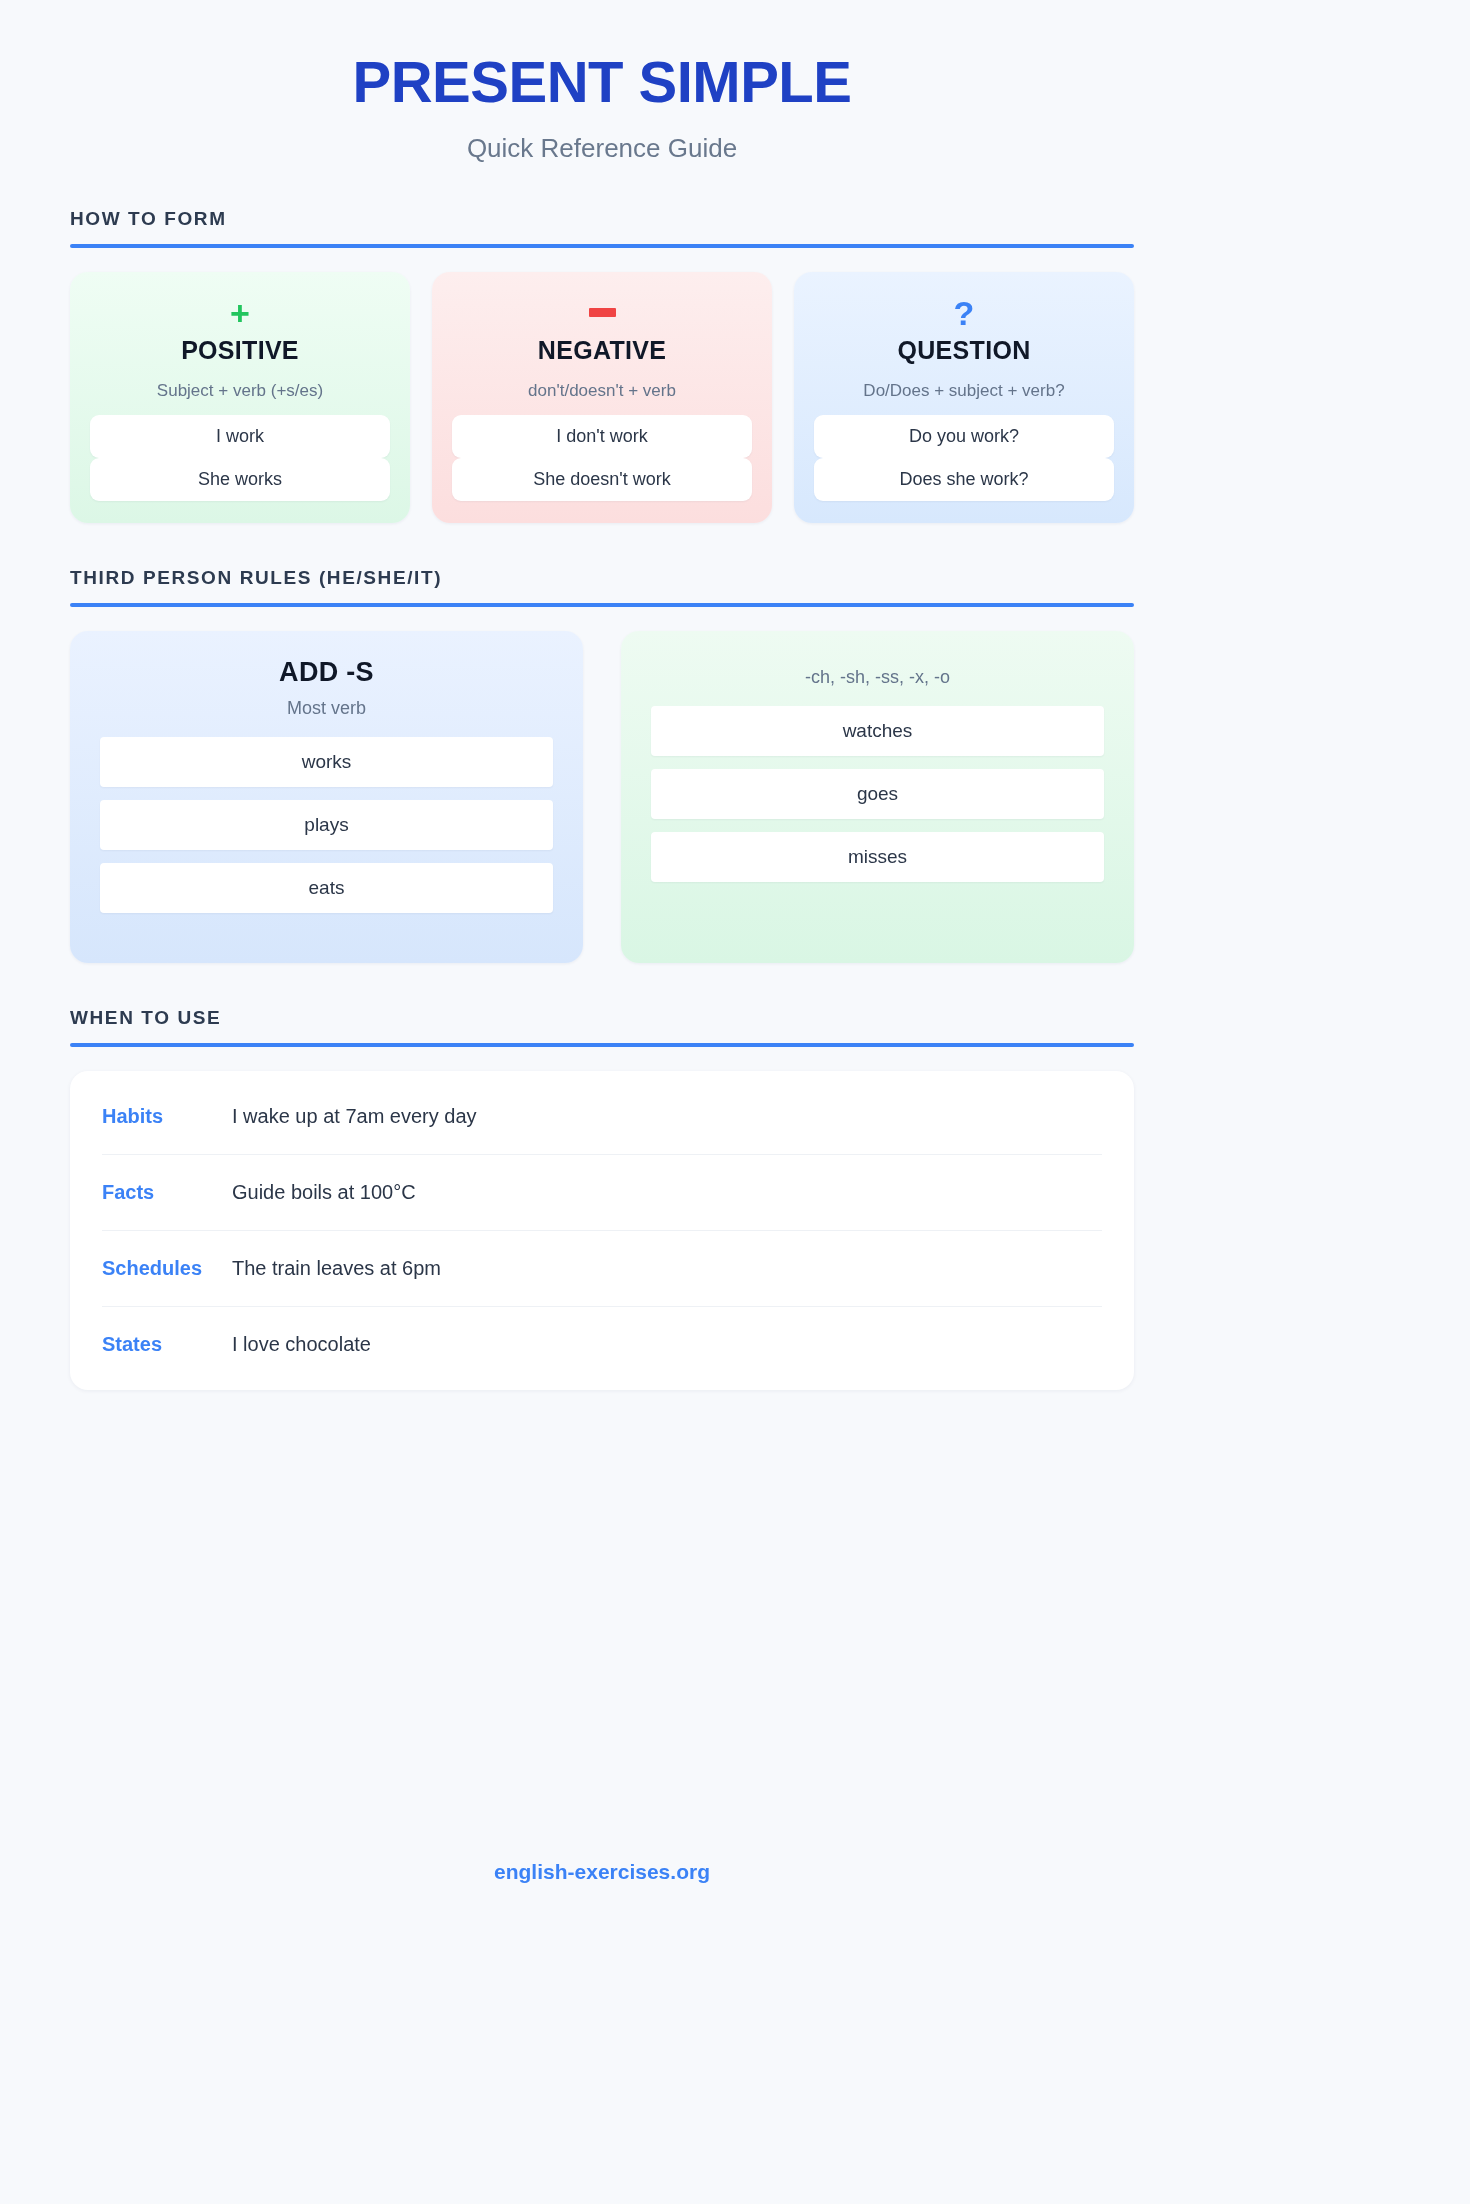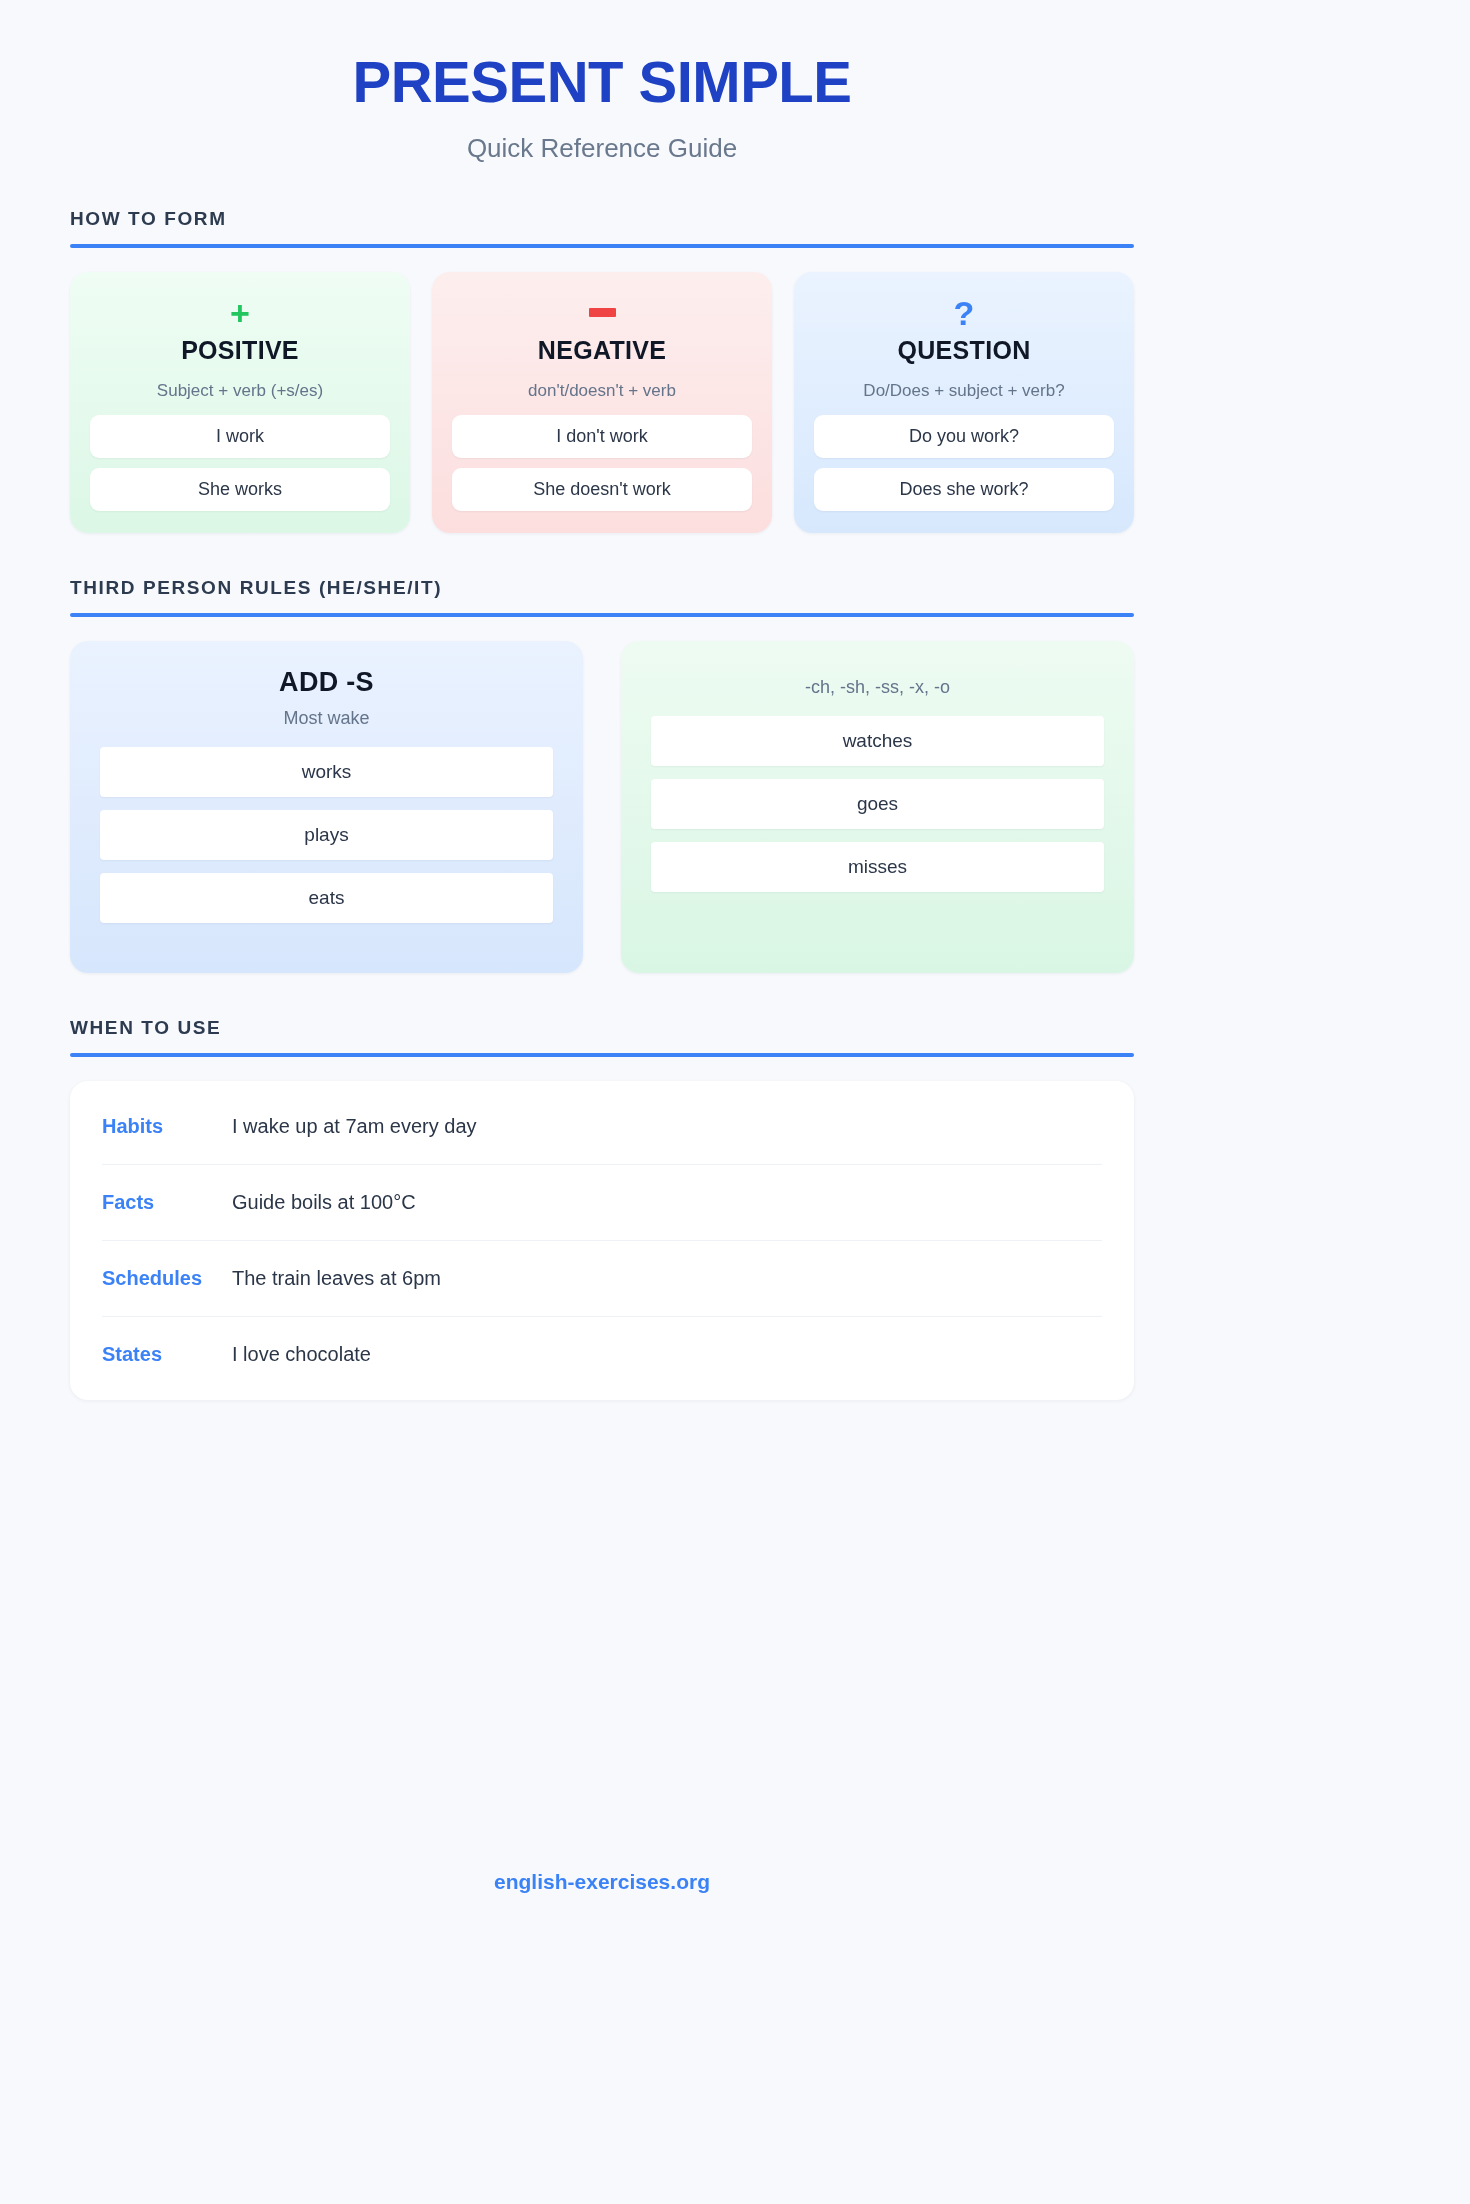--- a/index.html
+++ b/index.html
@@ -105,21 +105,20 @@
     color: #64748b;
     margin-top: 16px;
     margin-bottom: 14px;
   }
   .ex-pill {
     background: #ffffff;
     border-radius: 9px;
     padding: 11px 8px;
     font-size: 18px;
     color: #2b3648;
-    margin-bottom: 10px;
     box-shadow: 0 1px 2px rgba(20,40,80,0.05);
   }
   .ex-pill:last-child { margin-bottom: 0; }
 
   
   .rules-row {
     display: flex;
     gap: 38px;
     margin-top: 24px;
   }
@@ -245,21 +244,21 @@
   </div>
 
   <div class="section">
     <div class="section-head">THIRD PERSON RULES (HE/SHE/IT)</div>
     <div class="section-rule"></div>
 
     <div class="rules-row">
 
       <div class="rule-card blue">
         <div class="rule-title">ADD -S</div>
-        <div class="rule-sub">Most wake</div>
+        <div class="rule-sub">Most verb</div>
         <div class="verb-pill">works</div>
         <div class="verb-pill">plays</div>
         <div class="verb-pill">eats</div>
       </div>
 
       <div class="rule-card green">
         <div class="rule-sub">-ch, -sh, -ss, -x, -o</div>
         <div class="verb-pill">watches</div>
         <div class="verb-pill">goes</div>
         <div class="verb-pill">misses</div>

